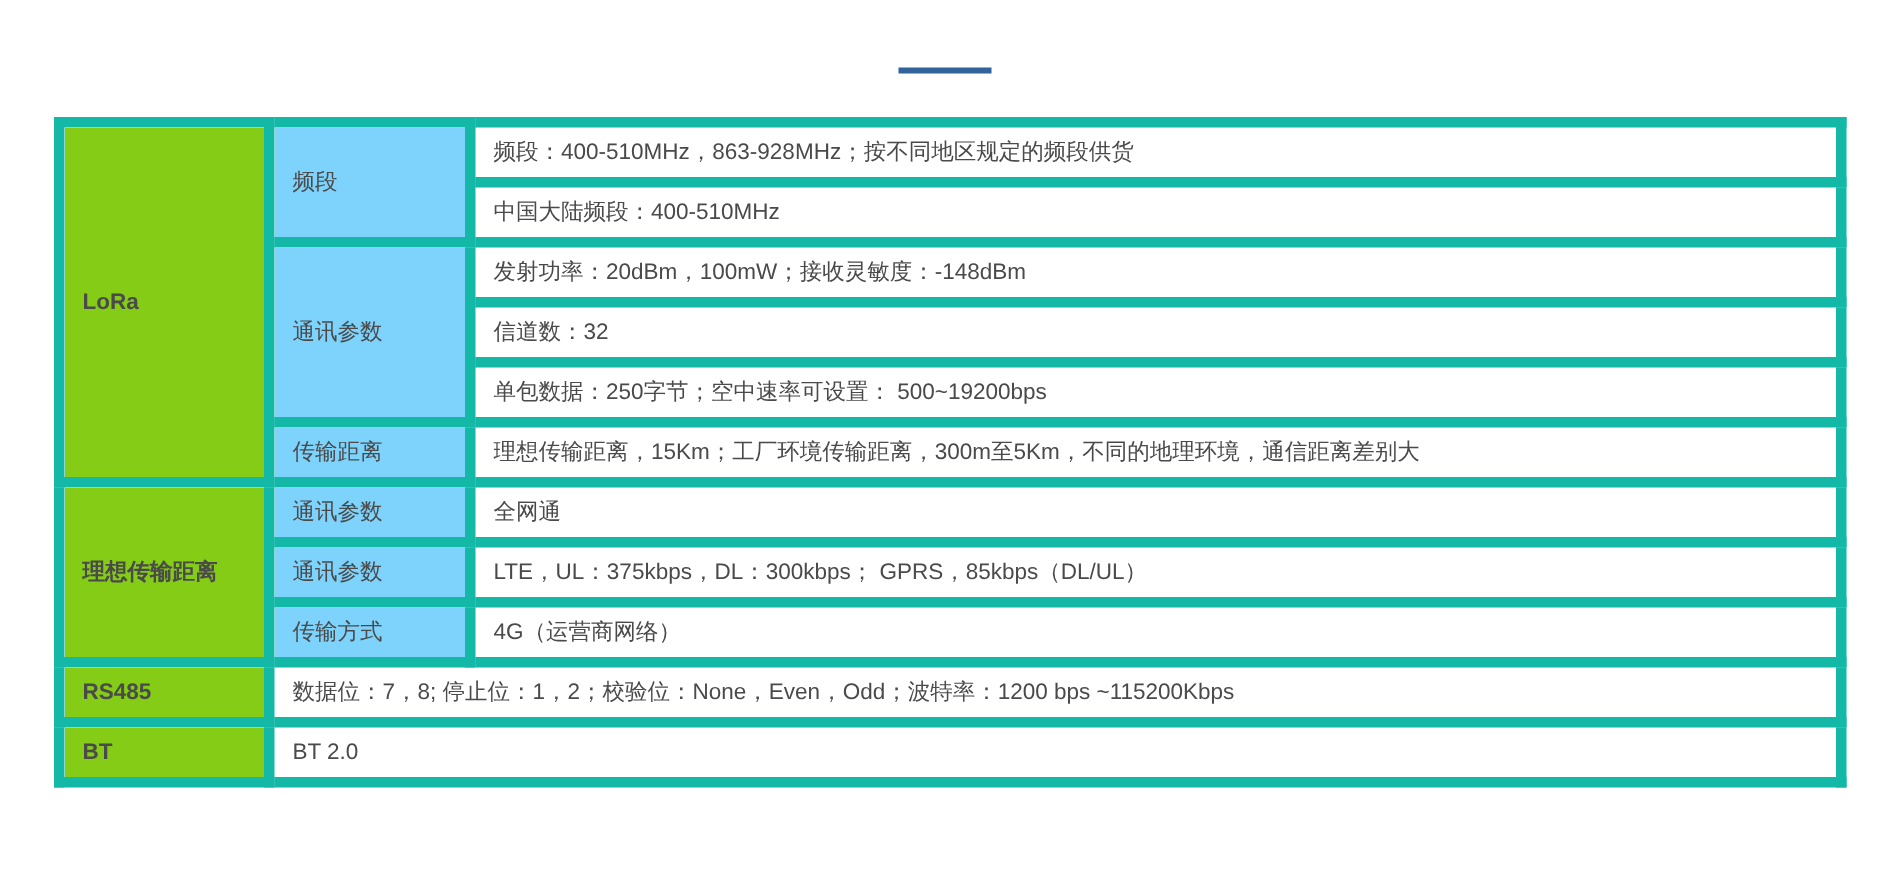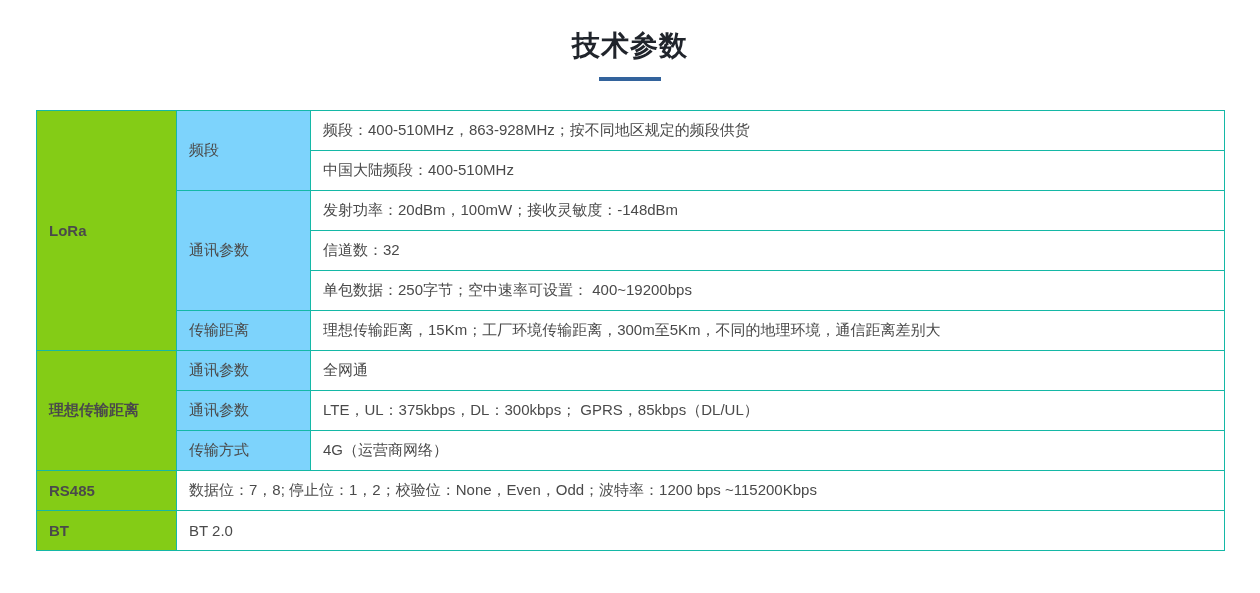--- a/index.html
+++ b/index.html
@@ -30,21 +30,21 @@
     background: #33639c;
     margin: 15px auto 0 auto;
   }
   table.spec-table {
     border-collapse: collapse;
     table-layout: fixed;
     width: 1188px;
     margin: 29px 0 0 36px;
   }
   table.spec-table td {
-    border: 1px solid #14b8a6;
+    border: 7px solid #14b8a6;
     height: 40px;
     font-size: 15px;
     color: #4a4a4a;
     padding: 0 10px 0 12px;
     vertical-align: middle;
     white-space: nowrap;
     overflow: hidden;
   }
   td.cat {
     background: #84cc16;
@@ -52,21 +52,20 @@
     color: #1f1f1f;
     font-size: 16px;
   }
   td.lbl { background: #7dd3fc; }
   td.val { background: #ffffff; }
 </style>
 </head>
 <body>
 
 <div class="title-wrap">
-  <h1 class="page-title">技术参数</h1>
   <div class="title-underline"></div>
 </div>
 
 <table class="spec-table">
   <colgroup>
     <col style="width:140px">
     <col style="width:134px">
     <col style="width:914px">
   </colgroup>
   <tbody>
@@ -79,21 +78,21 @@
     <td class="val">中国大陆频段：400-510MHz</td>
   </tr>
   <tr>
     <td class="lbl" rowspan="3">通讯参数</td>
     <td class="val">发射功率：20dBm，100mW；接收灵敏度：-148dBm</td>
   </tr>
   <tr>
     <td class="val">信道数：32</td>
   </tr>
   <tr>
-    <td class="val">单包数据：250字节；空中速率可设置： 400~19200bps</td>
+    <td class="val">单包数据：250字节；空中速率可设置： 500~19200bps</td>
   </tr>
   <tr>
     <td class="lbl">传输距离</td>
     <td class="val">理想传输距离，15Km；工厂环境传输距离，300m至5Km，不同的地理环境，通信距离差别大</td>
   </tr>
   <tr>
     <td class="cat" rowspan="3">理想传输距离</td>
     <td class="lbl">通讯参数</td>
     <td class="val">全网通</td>
   </tr>

